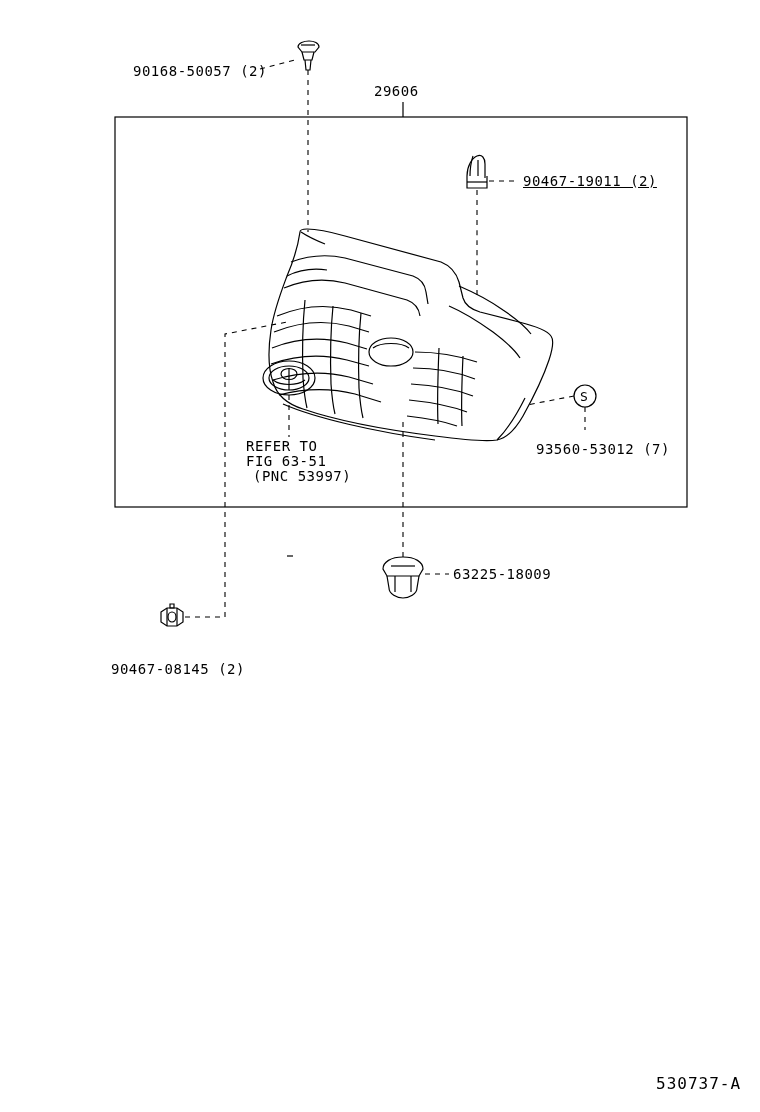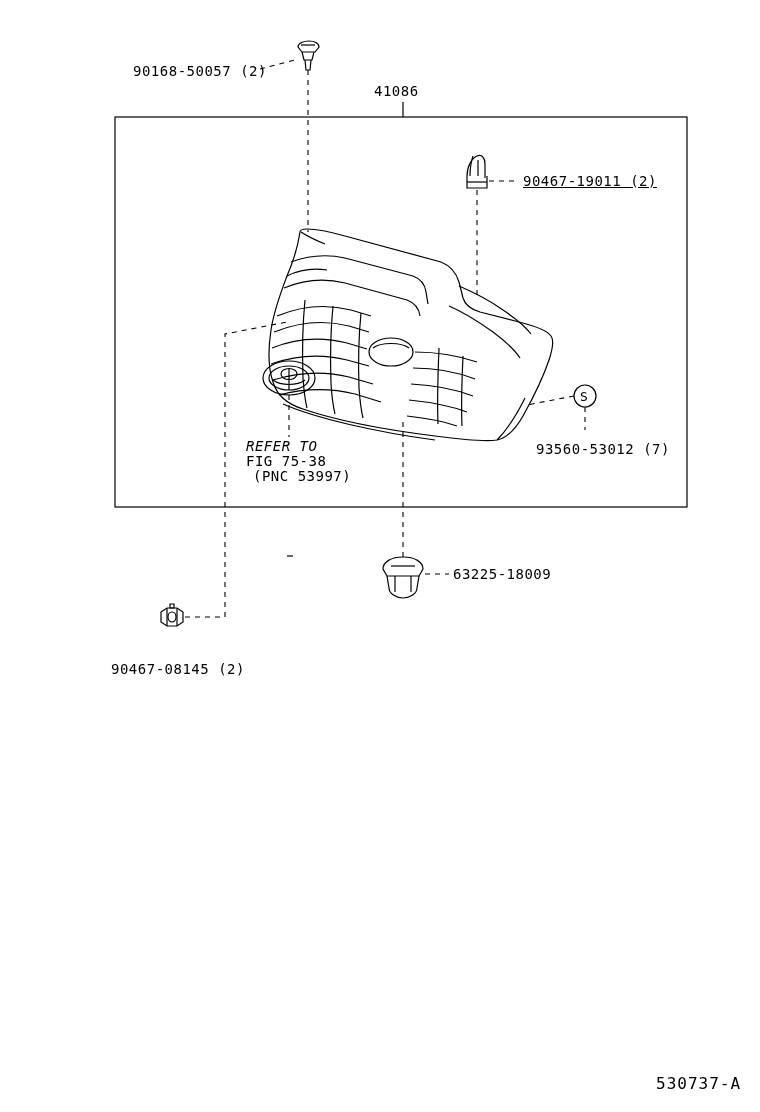--- a/index.html
+++ b/index.html
@@ -179,28 +179,28 @@
         <line x1="570" y1="407" x2="570" y2="430"></line>
       </g>
 
       <line x1="272" y1="556" x2="278" y2="556" stroke-width="1.2"></line>
 
     </g>
   </svg>
 
   <div class="lbl" style="left:118px; top:62px;">90168-50057 (2)</div>
 
-  <div class="lbl" style="left:359px; top:82px;">41086</div>
+  <div class="lbl" style="left:359px; top:82px;">29606</div>
 
   <div class="lbl" style="left:508px; top:172px;text-decoration:underline;">90467-19011 (2)</div>
 
   <div class="lbl" style="left:521px; top:440px;">93560-53012 (7)</div>
 
-  <div class="lbl" style="left:231px; top:437px;font-style:italic;">REFER TO</div>
-  <div class="lbl" style="left:231px; top:452px;">FIG 75-38</div>
+  <div class="lbl" style="left:231px; top:437px;">REFER TO</div>
+  <div class="lbl" style="left:231px; top:452px;">FIG 63-51</div>
   <div class="lbl" style="left:238px; top:467px;">(PNC 53997)</div>
 
   <div class="lbl" style="left:438px; top:565px;">63225-18009</div>
 
   <div class="lbl" style="left:96px; top:660px;text-align:right;">90467-08145 (2)</div>
 
   <div class="lbl" style="left:565px; top:388px; font-size:13px;">S</div>
 
   <div class="lbl lbl-footer" style="left:641px; top:1073px;">530737-A</div>
 

